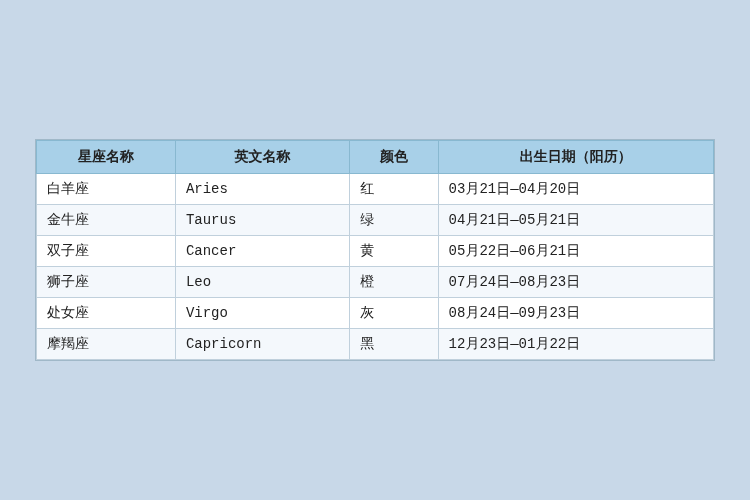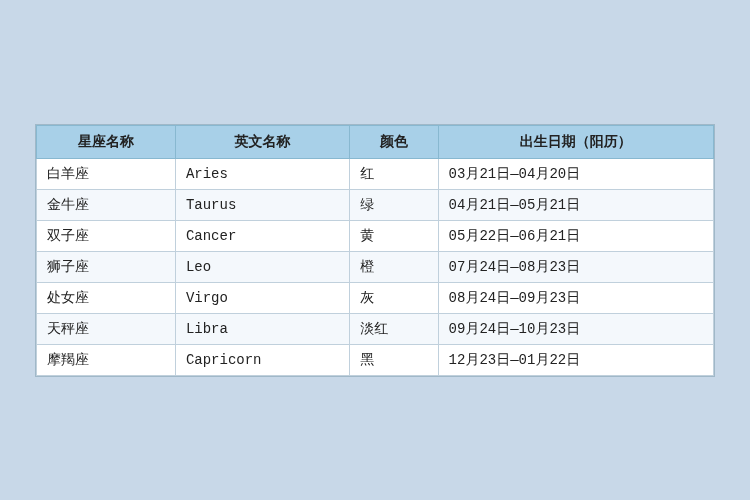--- a/index.html
+++ b/index.html
@@ -86,26 +86,20 @@
           <td>橙</td>
           <td>07月24日—08月23日</td>
         </tr>
         <tr>
           <td>处女座</td>
           <td>Virgo</td>
           <td>灰</td>
           <td>08月24日—09月23日</td>
         </tr>
         <tr>
-          <td>天秤座</td>
-          <td>Libra</td>
-          <td>淡红</td>
-          <td>09月24日—10月23日</td>
-        </tr>
-        <tr>
           <td>摩羯座</td>
           <td>Capricorn</td>
           <td>黑</td>
           <td>12月23日—01月22日</td>
         </tr>
       </tbody>
   </table>
 </div>
 
 </body></html>

